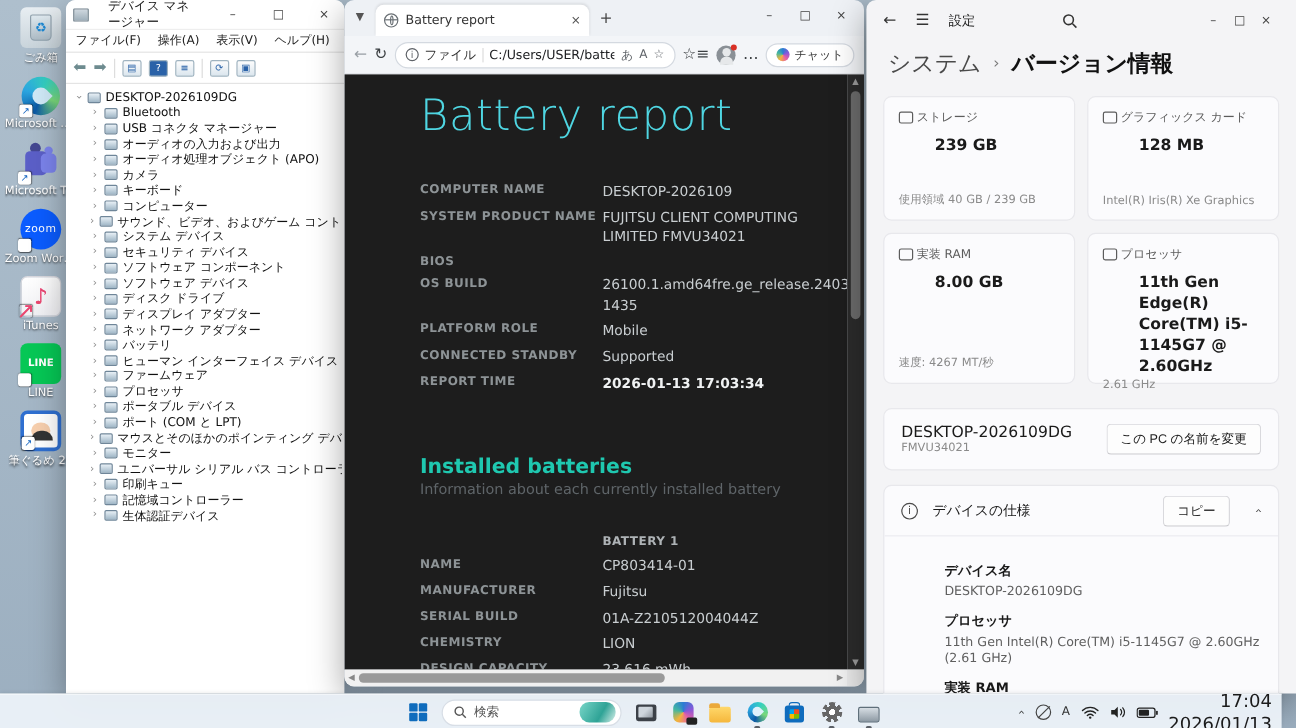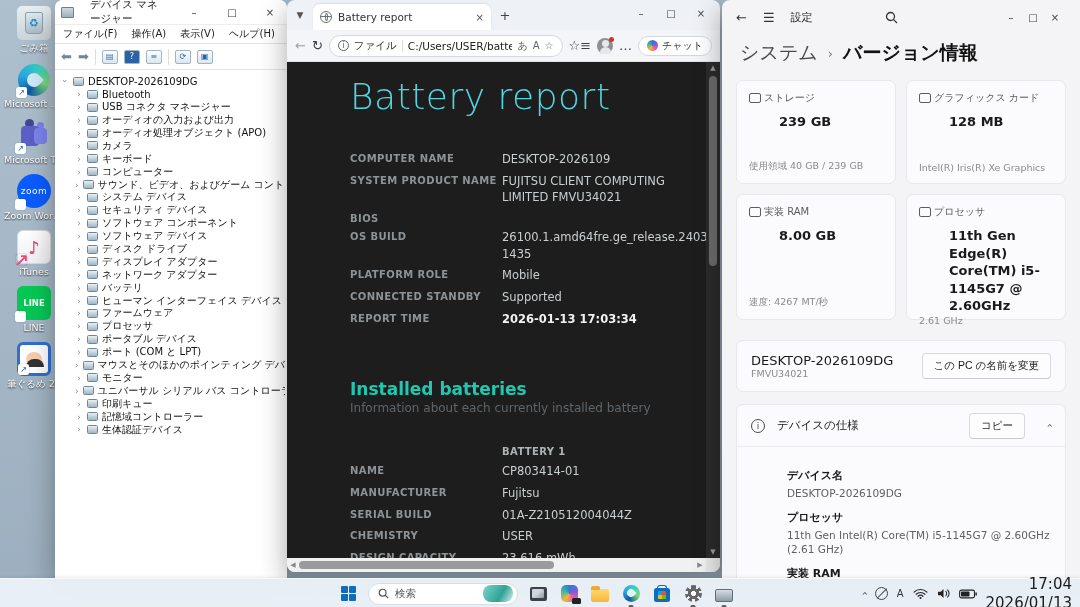--- a/index.html
+++ b/index.html
@@ -125,21 +125,21 @@
   .expander { margin:12px 14px 0; background:#fbfbfd; border:1px solid #e8e8ec; border-radius:7px; overflow:hidden; }
   .exp-head { height:42px; display:flex; align-items:center; gap:12px; padding:0 14px; border-bottom:1px solid #ececf0; }
   .info-circle { width:14px; height:14px; border:1.2px solid #4a4a4a; border-radius:50%; color:#4a4a4a; font-size:9px; display:flex; align-items:center; justify-content:center; }
   .exp-head .lab { font-size:11.5px; color:#1a1a1a; }
   .exp-head .chv { margin-left:10px; color:#444; font-size:10px; transform:rotate(-90deg); }
   .exp-body { padding:12px 14px 12px 50px; }
   .spec .sl { font-size:11px; font-weight:bold; color:#1a1a1a; margin-top:9px; }
   .spec .sv { font-size:10.5px; color:#5f5f5f; margin-top:3px; line-height:1.4; }
 
   
-  #taskbar { position:absolute; left:0; right:0; bottom:0; height:29px; background:rgba(235,241,248,.96); border-top:1px solid rgba(255,255,255,.6); box-shadow:0 -1px 3px rgba(0,0,0,.08); }
+  #taskbar { position:absolute; left:0; right:12px; bottom:0; height:29px; background:rgba(235,241,248,.96); border-top:1px solid rgba(255,255,255,.6); box-shadow:0 -1px 3px rgba(0,0,0,.08); }
   .tb-center { position:absolute; left:337px; top:0; height:29px; display:flex; align-items:center; gap:9px; }
   .startlogo { width:15px; height:15px; display:grid; grid-template-columns:7px 7px; grid-template-rows:7px 7px; gap:1px; }
   .startlogo i { background:#0f6cbd; border-radius:1px; }
   .tb-search { width:150px; height:22px; background:#fff; border:1px solid #d8dee6; border-radius:11px; display:flex; align-items:center; gap:6px; padding:0 4px 0 9px; }
   .tb-search .ph { font-size:10.5px; color:#555; flex:1; }
   .tb-search .simg { width:30px; height:17px; border-radius:8px; background:linear-gradient(120deg,#79d6c8,#2fa396 60%,#d9f0ea); }
   .taskicon { width:22px; height:22px; position:relative; display:flex; align-items:center; justify-content:center; }
   .opendot { position:absolute; bottom:-3px; left:50%; transform:translateX(-50%); width:5px; height:2.5px; border-radius:2px; background:#5a5f66; }
   .tv { width:17px; height:14px; background:#3c4148; border-radius:2px; position:relative; }
   .tv::after { content:""; position:absolute; inset:2.5px; background:linear-gradient(135deg,#cfd6dd 45%,#8f979f); border-radius:1px; }
@@ -473,21 +473,21 @@
           <div class="kv">
           <span class="k">MANUFACTURER</span>
           <span class="v">Fujitsu</span>
         </div>
           <div class="kv">
           <span class="k">SERIAL BUILD</span>
           <span class="v">01A-Z210512004044Z</span>
         </div>
           <div class="kv">
           <span class="k">CHEMISTRY</span>
-          <span class="v">USER</span>
+          <span class="v">LION</span>
         </div>
           <div class="kv">
           <span class="k">DESIGN CAPACITY</span>
           <span class="v">23,616 mWh</span>
         </div>
         </div>
     </div>
   </div>
   <div class="vscroll">
     <span class="arr">▲</span>

